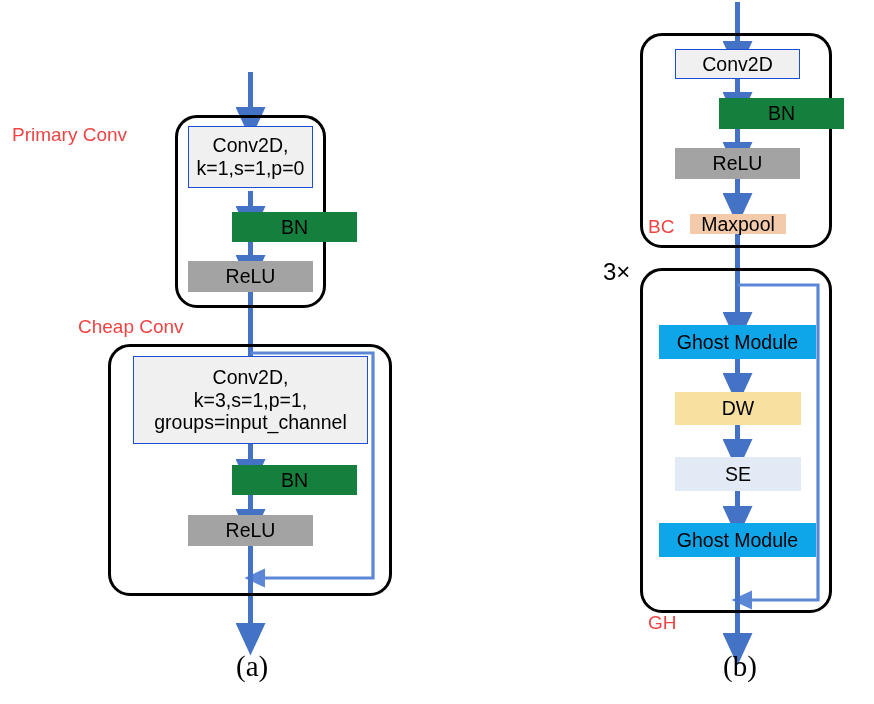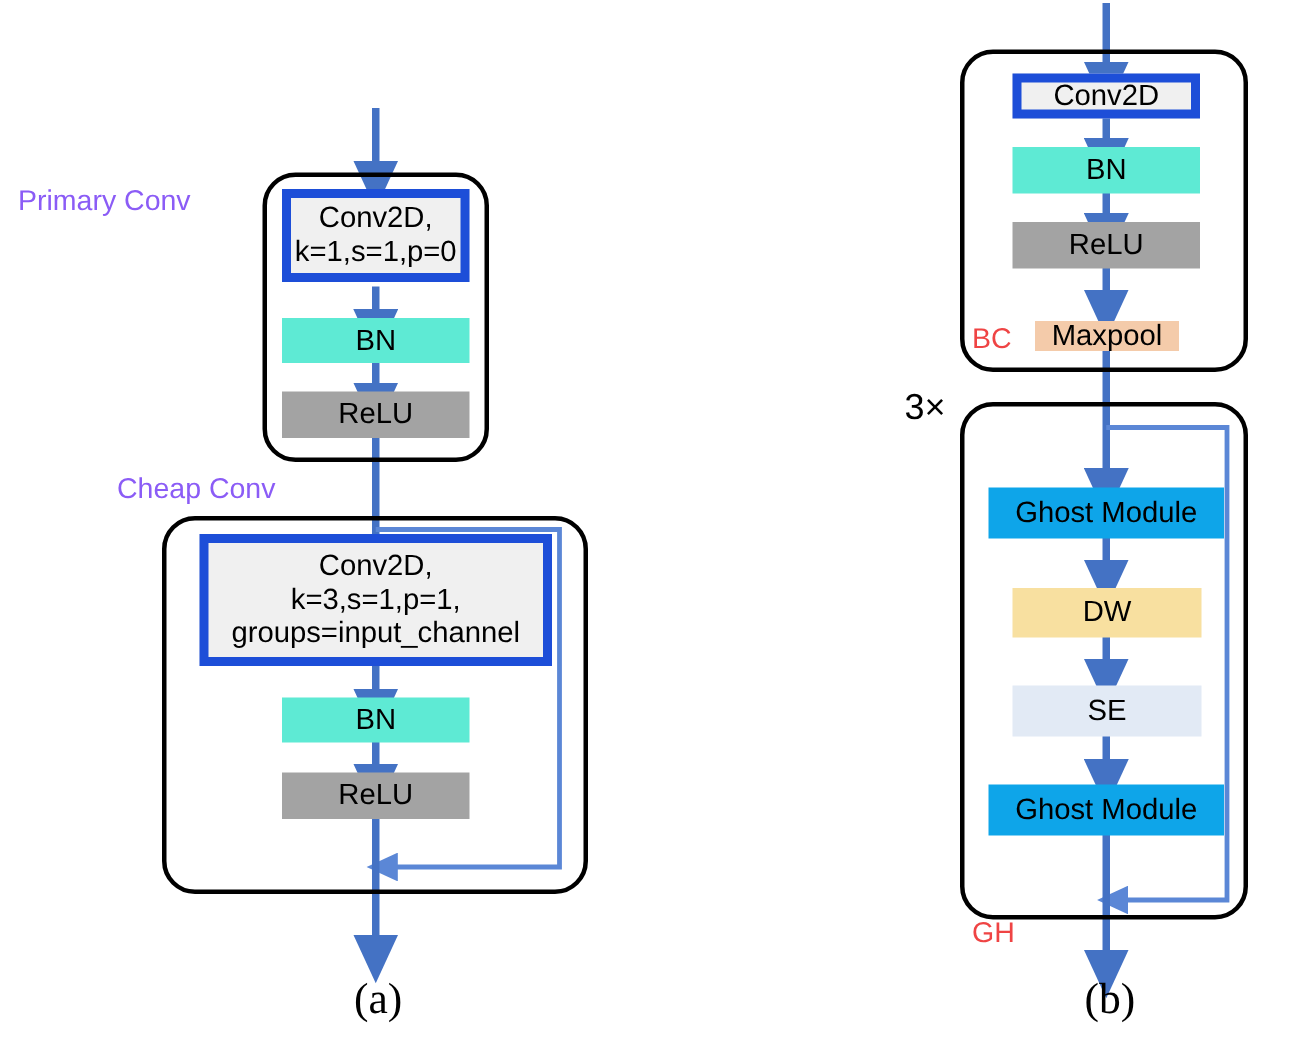--- a/index.html
+++ b/index.html
@@ -37,31 +37,31 @@
     align-items: center;
     justify-content: center;
     text-align: center;
     color: #000000;
     line-height: 1.16;
     font-size: 19.5px;
     white-space: pre-line;
   }
   .op.conv {
     background: #F0F0F0;
-    border: 6px solid #1d4ed8;
-  }
-  .op.bn      { background: #5eead4; }
+    border: 1px solid #1d4ed8;
+  }
+  .op.bn      { background: #15803d; margin-left: 44px; }
   .op.relu    { background: #a3a3a3; }
   .op.maxpool { background: #F4CBAA; }
   .op.ghost   { background: #0ea5e9; }
   .op.dw      { background: #F8E0A0; }
   .op.se      { background: #E2EAF5; }
   .side-label {
     position: absolute;
-    color: #8b5cf6;
+    color: #ef4444;
     font-size: 19px;
     white-space: nowrap;
   }
   .inner-label {
     position: absolute;
     color: #ef4444;
     font-size: 19px;
     white-space: nowrap;
   }
   .mult-label {

